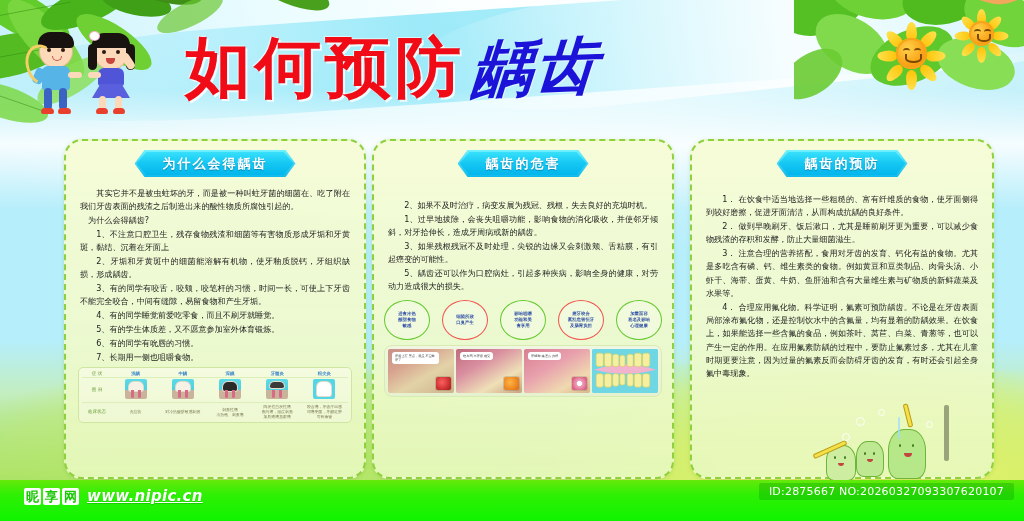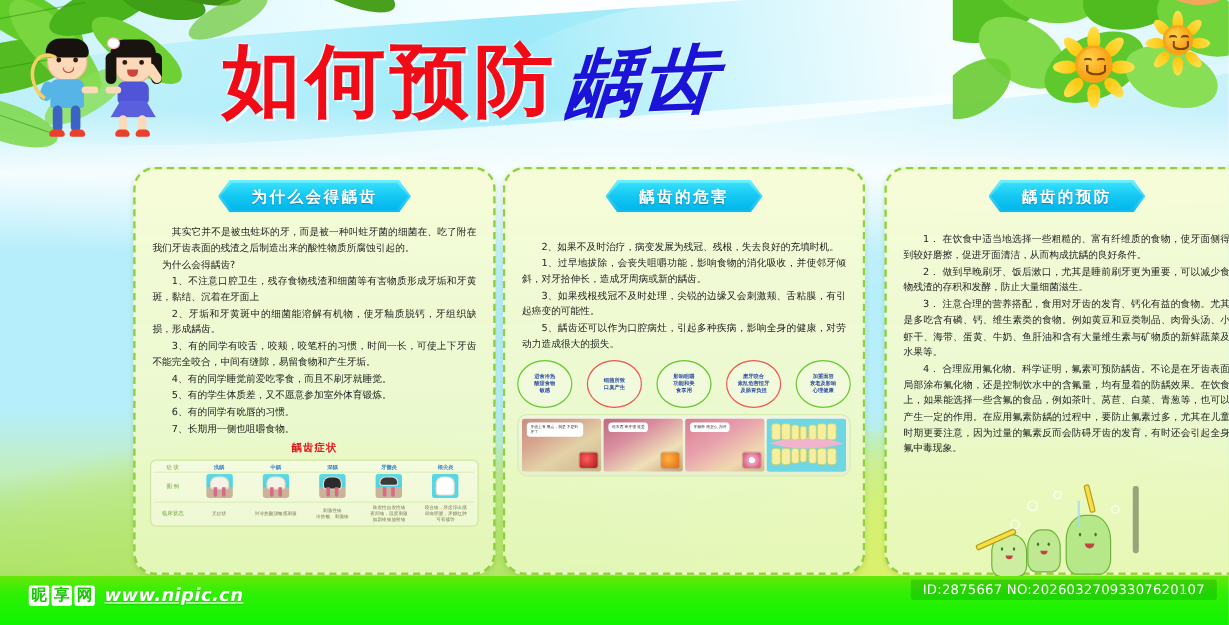--- a/index.html
+++ b/index.html
@@ -89,21 +89,20 @@
   .sf-eye{position:absolute;width:7px;height:4px;border-top:2px solid #7a4a04;border-radius:50% 50% 0 0;}
   .sf-mouth{position:absolute;border:2px solid #7a4a04;border-top:0;border-radius:0 0 50% 50%;}
 
   
   .panel{
     position:absolute;top:139px;height:336px;
     background:linear-gradient(180deg,rgba(246,252,214,.95) 0%,rgba(240,250,205,.93) 55%,rgba(231,248,190,.9) 100%);
     border:2px dashed #8ed13f;border-radius:18px;
     box-shadow:0 1px 4px rgba(90,140,30,.18);
     overflow:hidden;
-    margin-left:47px;
   }
   #panel-left{left:64px;width:298px;}
   #panel-mid{left:372px;width:298px;}
   #panel-right{left:690px;width:300px;}
 
   .ph-wrap{display:flex;justify-content:center;margin-top:9px;}
   .panel-header{
     position:relative;display:inline-block;
     background:linear-gradient(180deg,#38e0fb 0%,#15c8f3 48%,#03b6ec 100%);
     color:#ffffff;font-size:13px;font-weight:700;letter-spacing:2px;
@@ -373,21 +372,20 @@
         <p>其实它并不是被虫蛀坏的牙，而是被一种叫蛀牙菌的细菌在、吃了附在我们牙齿表面的残渣之后制造出来的酸性物质所腐蚀引起的。</p>
         <p class="subhd">为什么会得龋齿?</p>
         <p>1、不注意口腔卫生，残存食物残渣和细菌等有害物质形成牙垢和牙黄斑，黏结、沉着在牙面上</p>
         <p>2、牙垢和牙黄斑中的细菌能溶解有机物，使牙釉质脱钙，牙组织缺损，形成龋齿。</p>
         <p>3、有的同学有咬舌，咬颊，咬笔杆的习惯，时间一长，可使上下牙齿不能完全咬合，中间有缝隙，易留食物和产生牙垢。</p>
         <p>4、有的同学睡觉前爱吃零食，而且不刷牙就睡觉。</p>
         <p>5、有的学生体质差，又不愿意参加室外体育锻炼。</p>
         <p>6、有的同学有吮唇的习惯。</p>
         <p>7、长期用一侧也咀嚼食物。</p>
       </div>
-    <div class="sym-title">龋齿症状</div>
     <div class="sym-table">
       <div class="sym-row">
         <div class="sym-lab">症 状</div>
         <div class="sym-cell hd">浅龋</div>
         <div class="sym-cell hd">中龋</div>
         <div class="sym-cell hd">深龋</div>
         <div class="sym-cell hd">牙髓炎</div>
         <div class="sym-cell hd">根尖炎</div>
       </div>
       <div class="sym-row">

